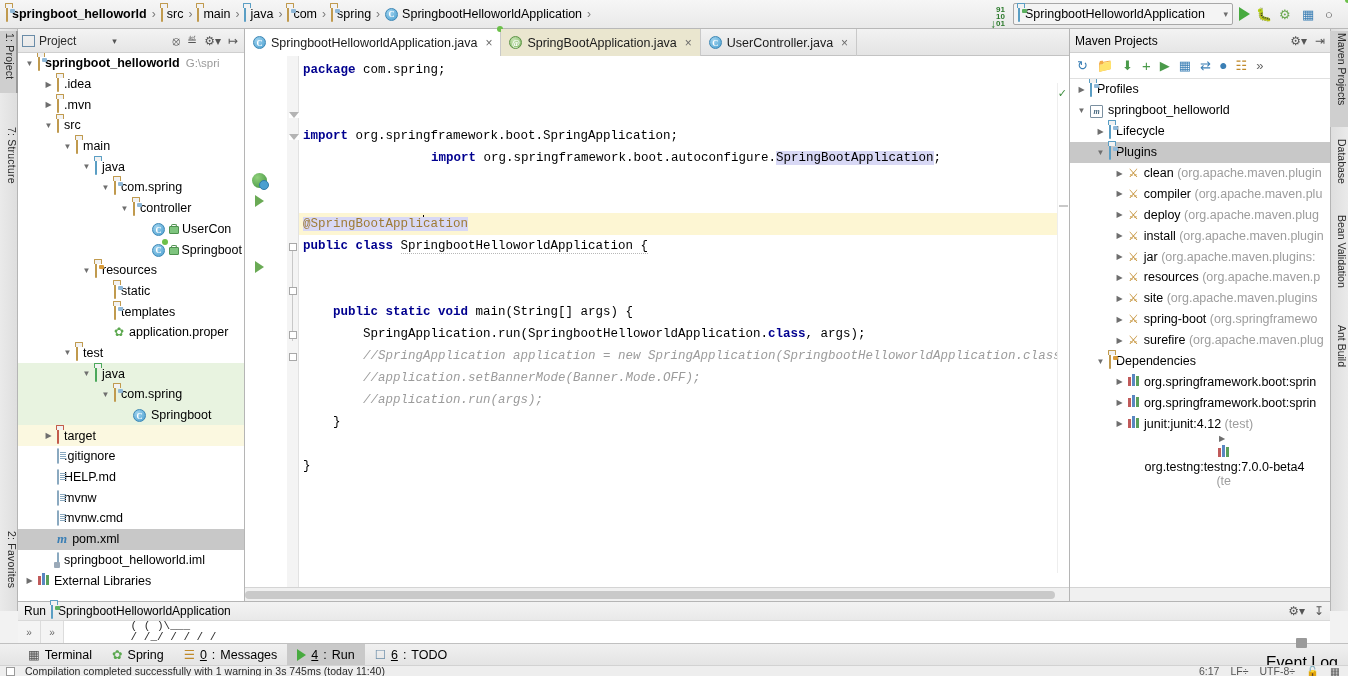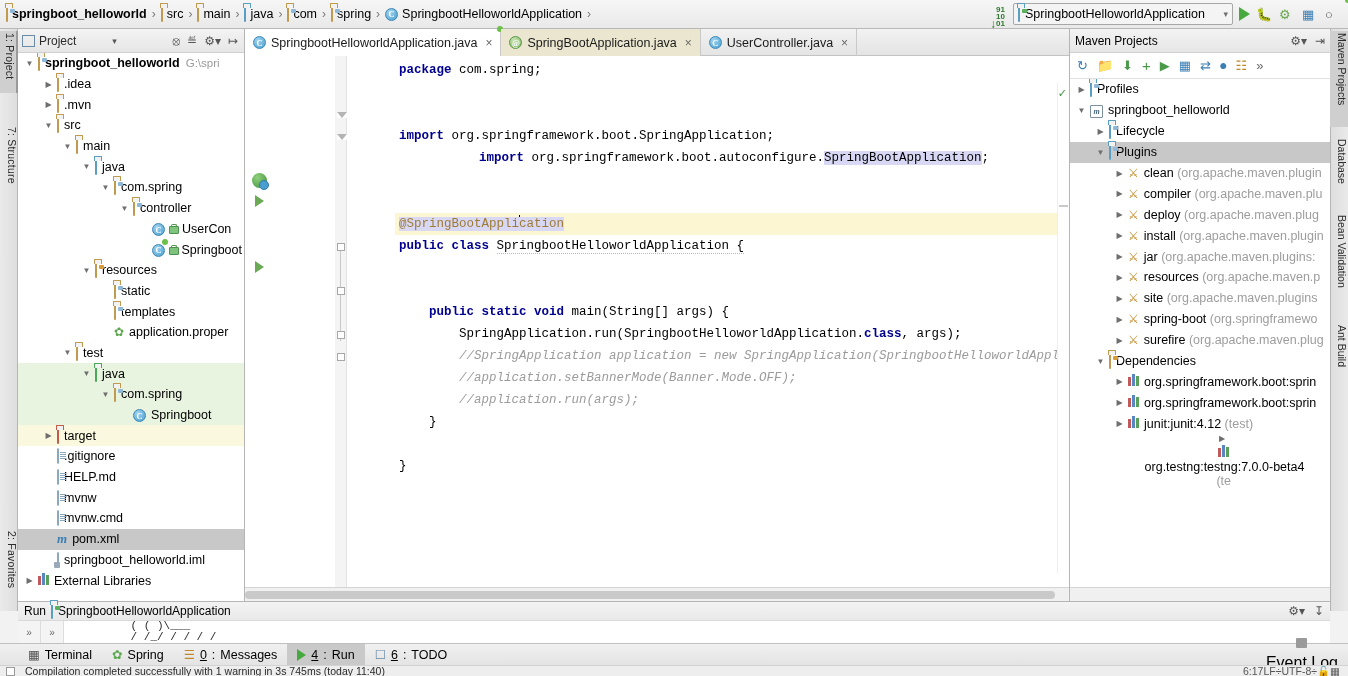--- a/index.html
+++ b/index.html
@@ -159,21 +159,21 @@
   .tabstrip { height: 27px; display: flex; background: linear-gradient(to bottom,#f2f2f2,#e4e4e4); border-bottom: 1px solid #c3c3c3; }
   .etab {
     display: flex; align-items: center; gap: 5px; padding: 0 8px; height: 27px;
     font-size: 12.5px; border-right: 1px solid #c9c9c9; color: #1a1a1a; position: relative;
   }
   .etab.active { background: #fff; }
   .etab.tinted { background: #eae6cf; }
   .etab .x { color: #6a6a6a; font-size: 12px; margin-left: 3px; }
   .etab.active::after { content:""; position:absolute; left:0; right:0; bottom:-1px; height:1px; background:#fff; }
 
-  .codearea { position: absolute; left: 0; top: 27px; right: 0; bottom: 14px; background: #fff; display: flex; gap: 48px; }
+  .codearea { position: absolute; left: 0; top: 27px; right: 0; bottom: 14px; background: #fff; display: flex; }
   .gutter { width: 42px; background: #fff; position: relative; flex: 0 0 42px; }
   .foldcol { width: 12px; background: #f4f4f4; border-right: 1px solid #e2e2e2; flex: 0 0 12px; position: relative; }
   .codebody { flex: 1; position: relative; font-family: "Liberation Mono", monospace; font-size: 12.5px; }
   .cl { position: absolute; left: 0; right: 0; height: 22px; line-height: 22px; white-space: pre; padding-left: 4px; }
   .cl.hl { background: #fdf6d3; }
   .kw { color: #00008f; font-weight: bold; }
   .ann { color: #9e7b34; }
   .cmt { color: #9b9b9b; font-style: italic; }
   .plain { color: #000; }
   .hlsel { background: #d8d8f5; }
@@ -251,21 +251,21 @@
   .btab u { text-decoration: underline; }
   .bright { margin-left: auto; display: flex; align-items: center; gap: 6px; padding-right: 10px; font-size: 16px; flex-direction: column; }
   .evt-sq { width: 11px; height: 10px; background: #9a9a9a; border-radius: 1px; }
 
   .statusbar {
     position: absolute; left: 0; top: 665px; width: 1348px; height: 11px;
     background: #eeeeee; border-top: 1px solid #d2d2d2;
     display: flex; align-items: center; font-size: 10.5px; color: #3a3a3a; padding-left: 6px; overflow:hidden;
   }
   .sb-msg { margin-left: 10px; color: #2a2a2a; }
-  .sb-right { margin-left: auto; display: flex; padding-right: 8px; color:#555; }
+  .sb-right { margin-left: auto; display: flex; gap: 11px; padding-right: 8px; color:#555; }
   .sb-chk { width: 9px; height: 9px; border: 1px solid #9a9a9a; background: #fff; }
 </style>
 </head>
 <body>
 
 <div class="app">
 
   <div class="navbar">
     <div class="crumb root">
       <span class="ic"><span class="ic-folder"><span class="dot"></span></span></span>

